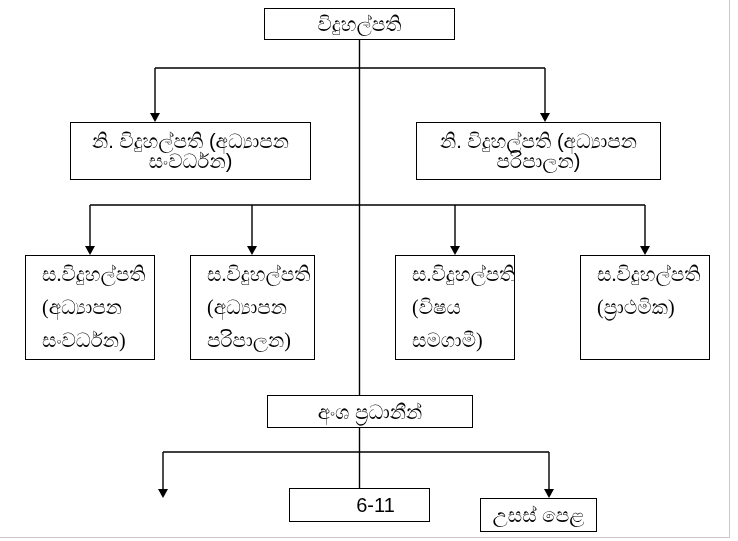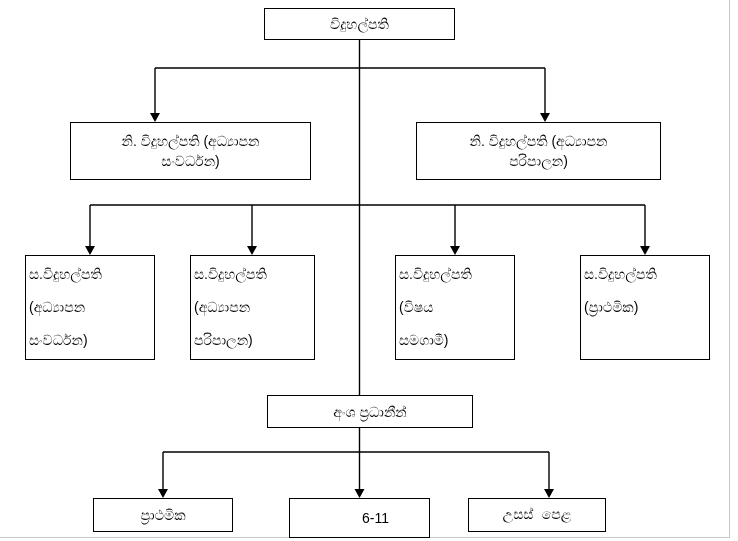--- a/index.html
+++ b/index.html
@@ -11,50 +11,51 @@
     background: #ffffff;
     font-family: "Liberation Sans", "DejaVu Sans", sans-serif;
     color: #000000;
     overflow: hidden;
   }
   svg.connectors { position: absolute; left: 0; top: 0; }
   .node {
     position: absolute;
     border: 1.5px solid #000000;
     background: #ffffff;
-    font-size: 14px;
+    font-size: 20px;
     white-space: pre-line;
     display: flex;
     line-height: 24px;
   }
   .node.center {
     align-items: center;
     justify-content: center;
     text-align: center;
   }
   .node.leftalign {
     align-items: flex-start;
     justify-content: flex-start;
     text-align: left;
-    padding: 2px 3px;
+    padding: 2px 16px;
+    font-family: Liberation Serif, serif;
   }
   .lvl2 { line-height: 20px; }
   .lvl3 { line-height: 33px; }
 
   .n-principal { left: 264px; top: 8px;   width: 191px; height: 32px; }
   .n-dep-dev   { left: 70px;  top: 122px; width: 241px; height: 58px; }
   .n-dep-adm   { left: 416px; top: 122px; width: 245px; height: 58px; }
   .n-asst-dev  { left: 25px;  top: 255px; width: 130px; height: 105px; }
   .n-asst-adm  { left: 190px; top: 255px; width: 125px; height: 105px; }
   .n-asst-sub  { left: 395px; top: 255px; width: 120px; height: 105px; }
   .n-asst-pri  { left: 580px; top: 255px; width: 130px; height: 105px; }
   .n-sections  { left: 256px; top: 395px; width: 206px; height: 33px; margin-left: 11px; }
   .n-primary   { left: 93px;  top: 498px; width: 140px; height: 34px; }
-  .n-6-11      { left: 289px; top: 498px; width: 141px; height: 40px; padding-left: 32px; }
-  .n-al        { left: 468px; top: 498px; width: 138px; height: 34px; font-family: Liberation Mono, monospace; }
+  .n-6-11      { left: 289px; top: 488px; width: 141px; height: 34px; padding-left: 32px; }
+  .n-al        { left: 480px; top: 498px; width: 117px; height: 34px; }
 </style>
 </head>
 <body>
 
 <div class="canvas">
 
   <svg class="connectors" width="738" height="541" viewBox="0 0 738 541" xmlns="http://www.w3.org/2000/svg">
     <g stroke="#000000" stroke-width="1.4">
       <line x1="359.5" y1="40" x2="359.5" y2="395"></line>
       <line x1="155" y1="68" x2="545" y2="68"></line>
@@ -106,19 +107,18 @@
 
   <div class="node leftalign lvl3 n-asst-sub">ස.විදුහල්පති
 (විෂය
 සමගාමී)</div>
 
   <div class="node leftalign lvl3 n-asst-pri">ස.විදුහල්පති
 (ප්‍රාථමික)</div>
 
   <div class="node center n-sections">අංශ ප්‍රධානීන්</div>
 
-  <div class="node center n-primary">ප්‍රාථමික</div>
 
   <div class="node center n-6-11">6-11</div>
 
   <div class="node center n-al">උසස් පෙළ</div>
 
 </div>
 
 </body></html>

